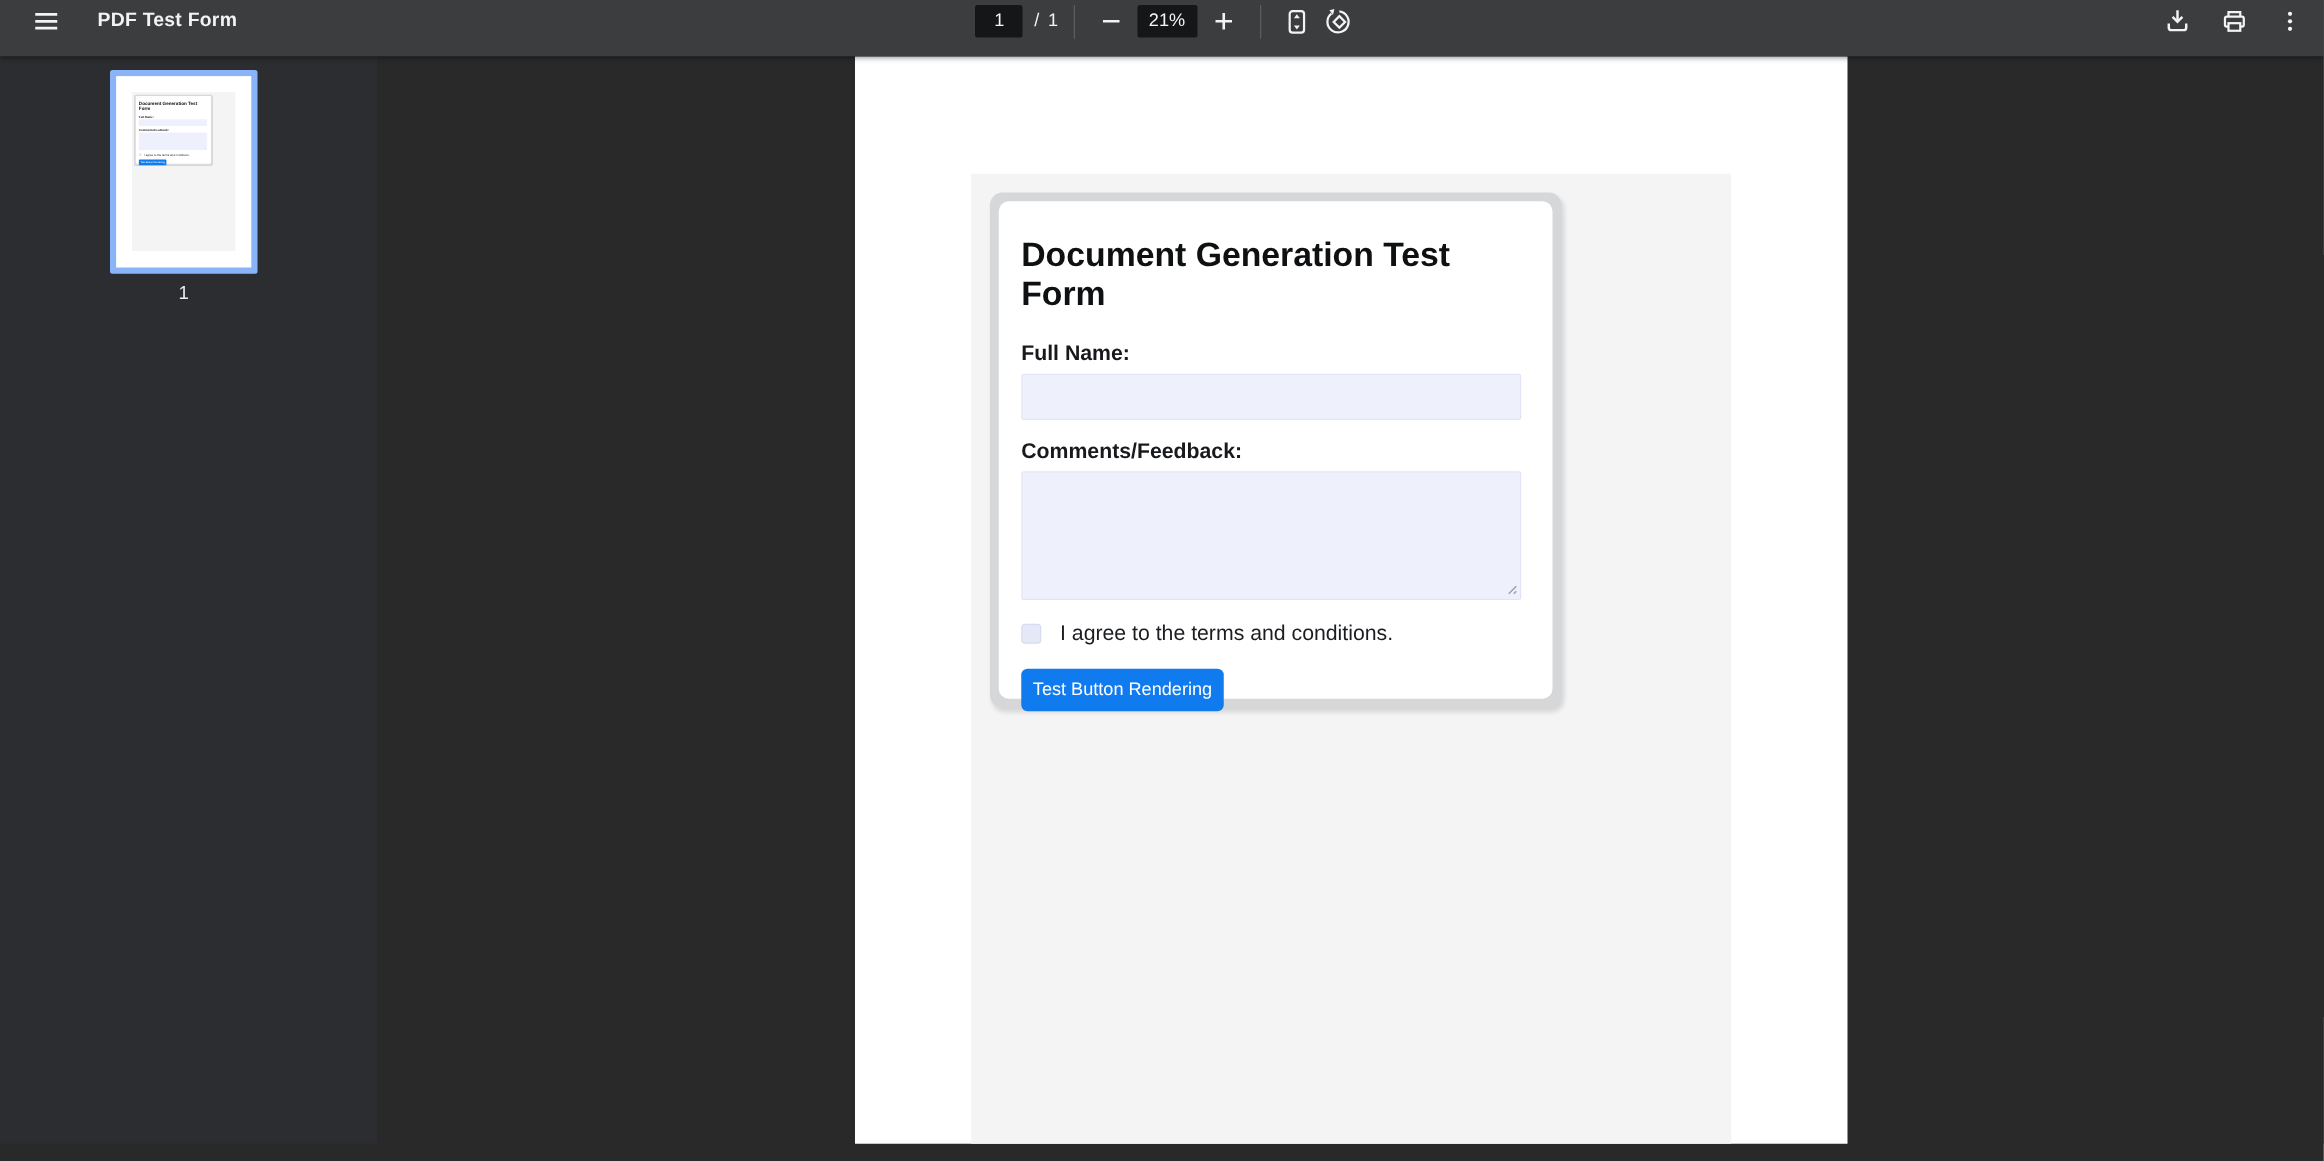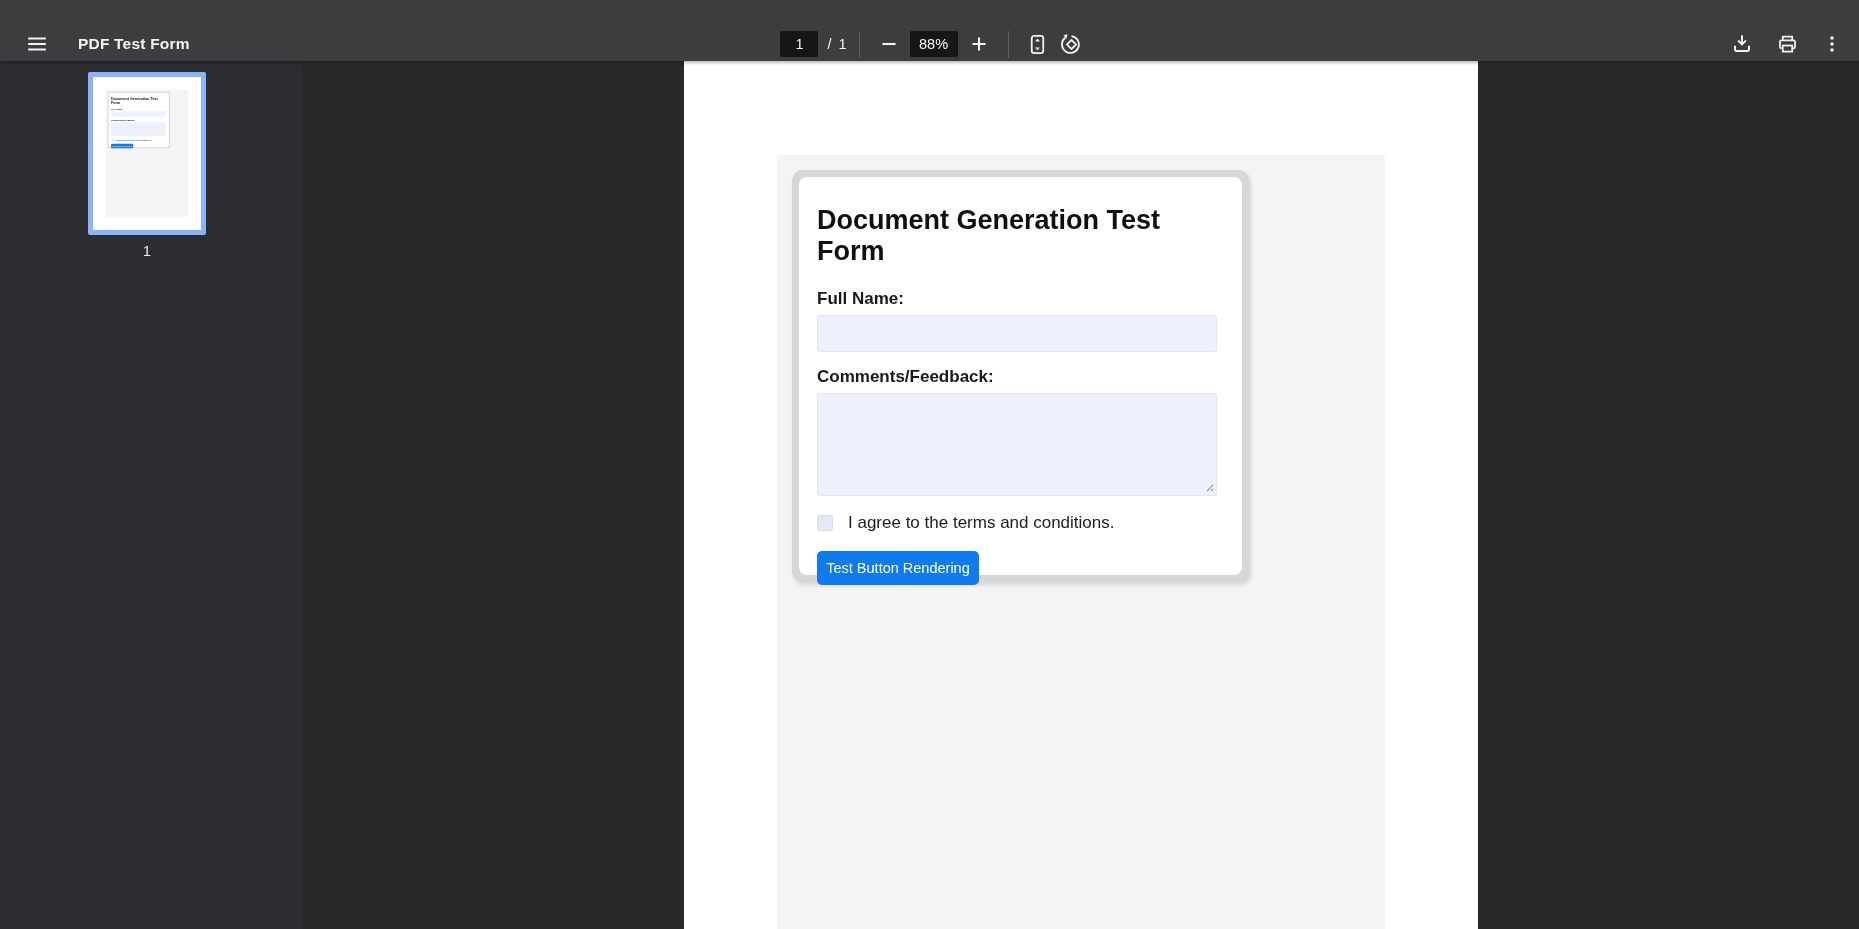--- a/index.html
+++ b/index.html
@@ -5,22 +5,22 @@
   * { box-sizing: border-box; }
   html, body { margin: 0; padding: 0; }
   body {
     width: 1859px; height: 929px; overflow: hidden;
     background: #29292a;
     font-family: "Liberation Sans", "DejaVu Sans", sans-serif;
   }
 
   
   .toolbar {
-    height: 61px; background: #3c3d3f;
-    display: flex; align-items: flex-end;
+    height: 45px; background: #3c3d3f;
+    display: flex; align-items: flex-start;
     padding: 0 10px 0 20px;
     box-shadow: 0 1px 4px rgba(0,0,0,.4);
     position: relative; z-index: 5;
     color: #f1f3f4;
   }
   .tb-left  { flex: 1; display: flex; align-items: center; gap: 24px; }
   .tb-center{ display: flex; align-items: center; }
   .tb-right { flex: 1; display: flex; align-items: center; justify-content: flex-end; gap: 11px; }
   .tb-title { font-size: 15.5px; font-weight: bold; color: #f1f3f4; letter-spacing: .2px; }
   .icon-btn {
@@ -113,21 +113,21 @@
     <span class="page-frac">
       <span>/</span>
       <span>1</span>
     </span>
     <span class="tb-sep"></span>
     <button class="icon-btn">
       <svg width="22" height="22" viewBox="0 0 20 20">
         <path d="M4 10h12" stroke="#f1f3f4" stroke-width="1.9" fill="none"></path>
       </svg>
     </button>
-    <span class="dark-box zoom-box">88%</span>
+    <span class="dark-box zoom-box">21%</span>
     <button class="icon-btn">
       <svg width="22" height="22" viewBox="0 0 20 20">
         <path d="M10 4v12M4 10h12" stroke="#f1f3f4" stroke-width="1.9" fill="none"></path>
       </svg>
     </button>
     <span class="tb-sep"></span>
     <button class="icon-btn">
       <svg width="23" height="23" viewBox="0 0 22 22">
         <rect x="5.5" y="2.8" width="11" height="16.4" rx="2.2" fill="none" stroke="#f1f3f4" stroke-width="1.7"></rect>
         <path d="M11 5.2 L13.3 8.2 H8.7 Z" fill="#f1f3f4"></path>

